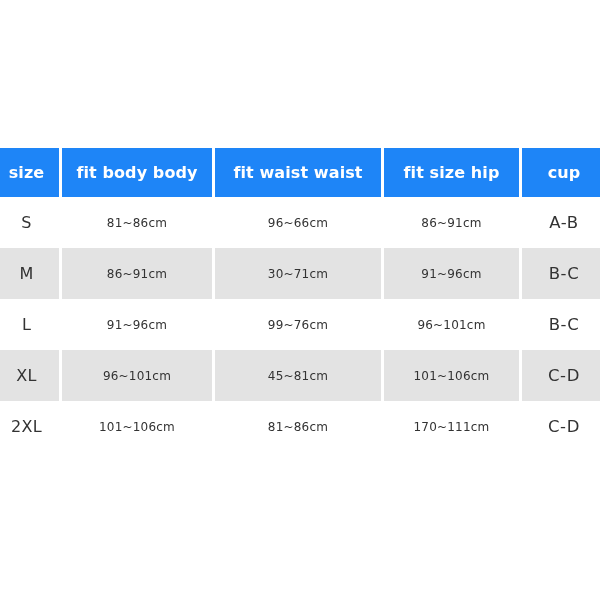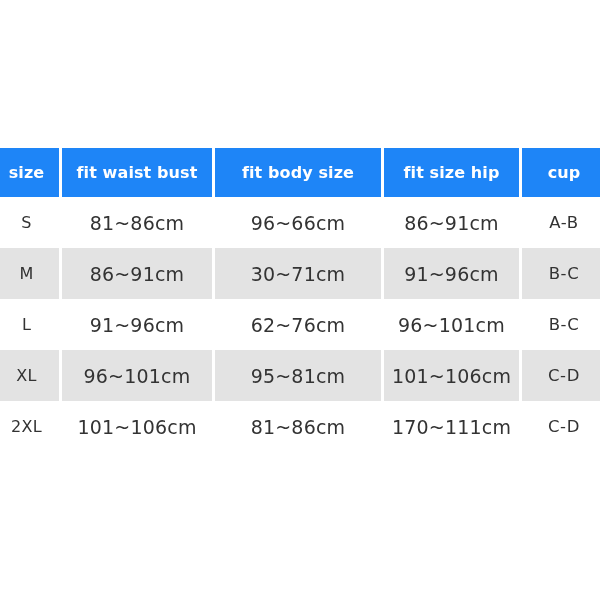--- a/index.html
+++ b/index.html
@@ -37,21 +37,21 @@
     color: #ffffff;
     font-weight: 600;
     font-size: 16px;
     letter-spacing: 0.1px;
   }
   tbody tr {
     height: 51px;
   }
   tbody td {
     height: 51px;
-    font-size: 19px;
+    font-size: 12px;
     color: #333333;
     background: #ffffff;
     letter-spacing: 0.2px;
   }
   tbody tr.striped td {
     background: #E3E3E3;
   }
   tbody td.col-size {
     font-size: 16px;
     letter-spacing: 0.3px;
@@ -73,22 +73,22 @@
   <colgroup>
     <col class="c-size">
     <col class="c-bust">
     <col class="c-waist">
     <col class="c-hip">
     <col class="c-cup">
   </colgroup>
   <thead>
     <tr>
       <th>size</th>
-      <th>fit waist bust</th>
-      <th>fit body size</th>
+      <th>fit body body</th>
+      <th>fit waist waist</th>
       <th>fit size hip</th>
       <th>cup</th>
     </tr>
   </thead>
   <tbody>
     <tr>
       <td class="col-size">S</td>
       <td>81~86cm</td>
       <td>96~66cm</td>
       <td>86~91cm</td>
@@ -97,28 +97,28 @@
     <tr class="striped">
       <td class="col-size">M</td>
       <td>86~91cm</td>
       <td>30~71cm</td>
       <td>91~96cm</td>
       <td class="col-cup">B-C</td>
     </tr>
     <tr>
       <td class="col-size">L</td>
       <td>91~96cm</td>
-      <td>62~76cm</td>
+      <td>99~76cm</td>
       <td>96~101cm</td>
       <td class="col-cup">B-C</td>
     </tr>
     <tr class="striped">
       <td class="col-size">XL</td>
       <td>96~101cm</td>
-      <td>95~81cm</td>
+      <td>45~81cm</td>
       <td>101~106cm</td>
       <td class="col-cup">C-D</td>
     </tr>
     <tr>
       <td class="col-size">2XL</td>
       <td>101~106cm</td>
       <td>81~86cm</td>
       <td>170~111cm</td>
       <td class="col-cup">C-D</td>
     </tr>

